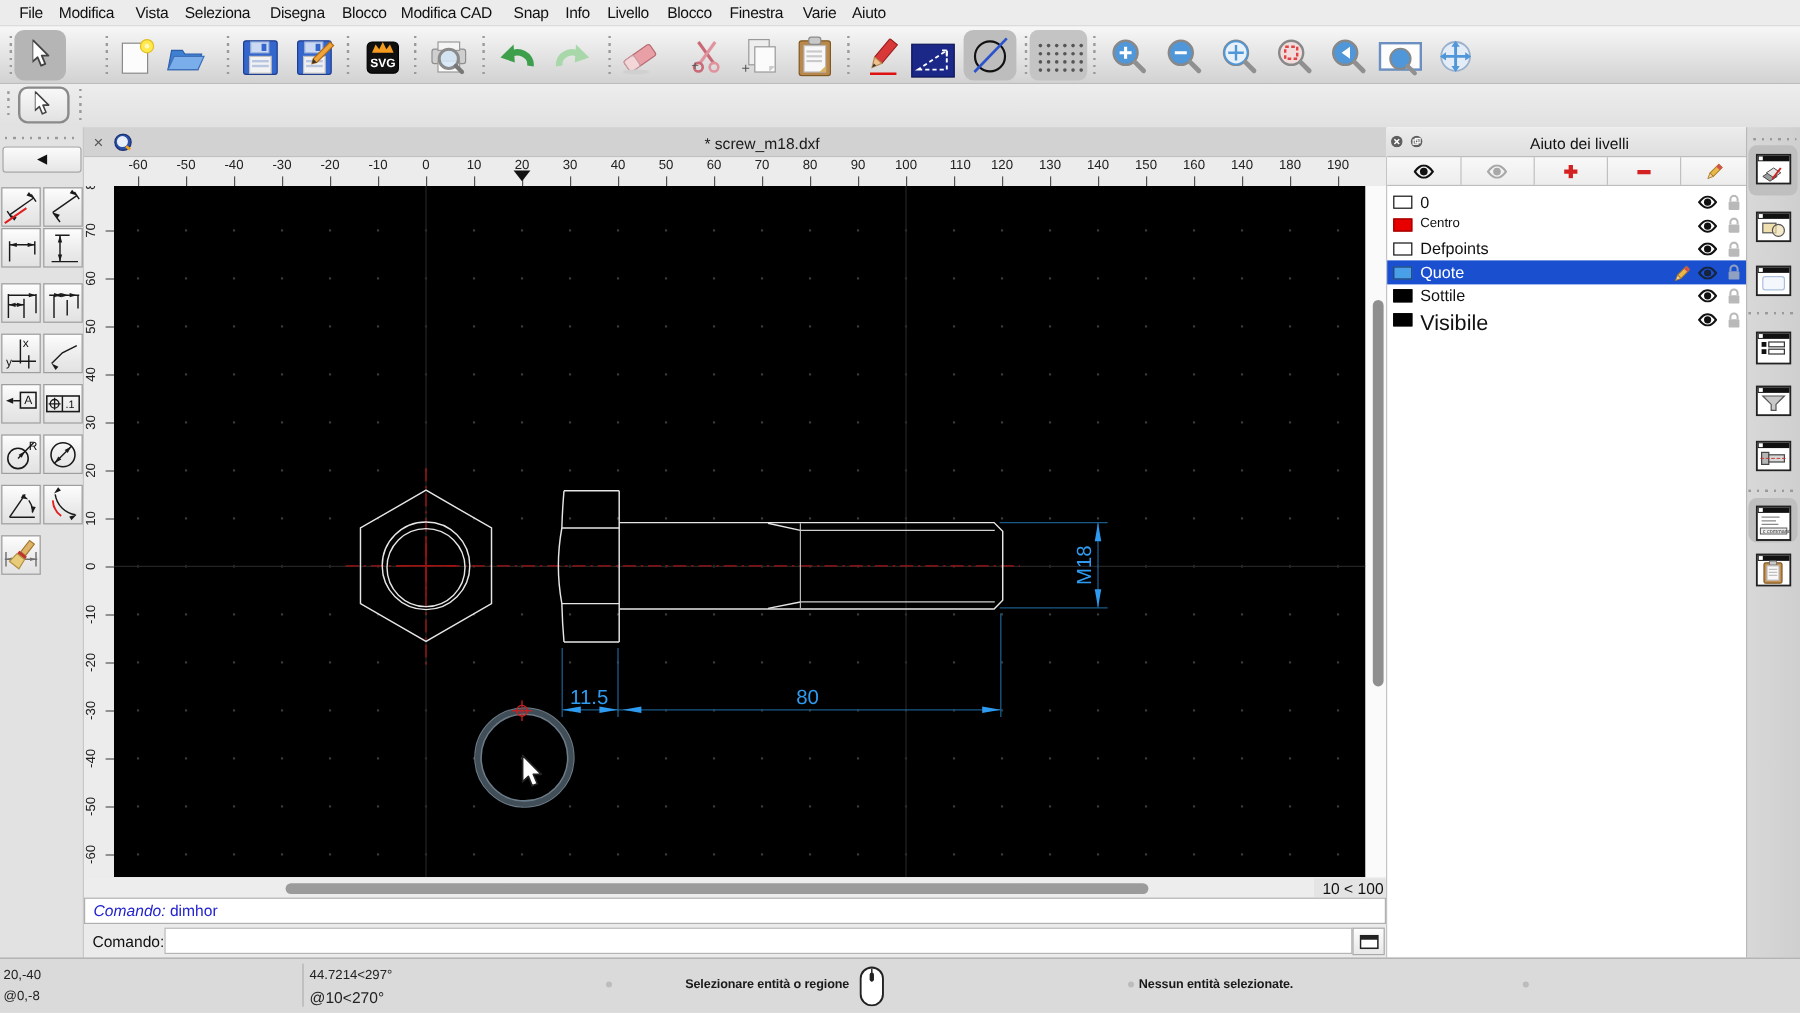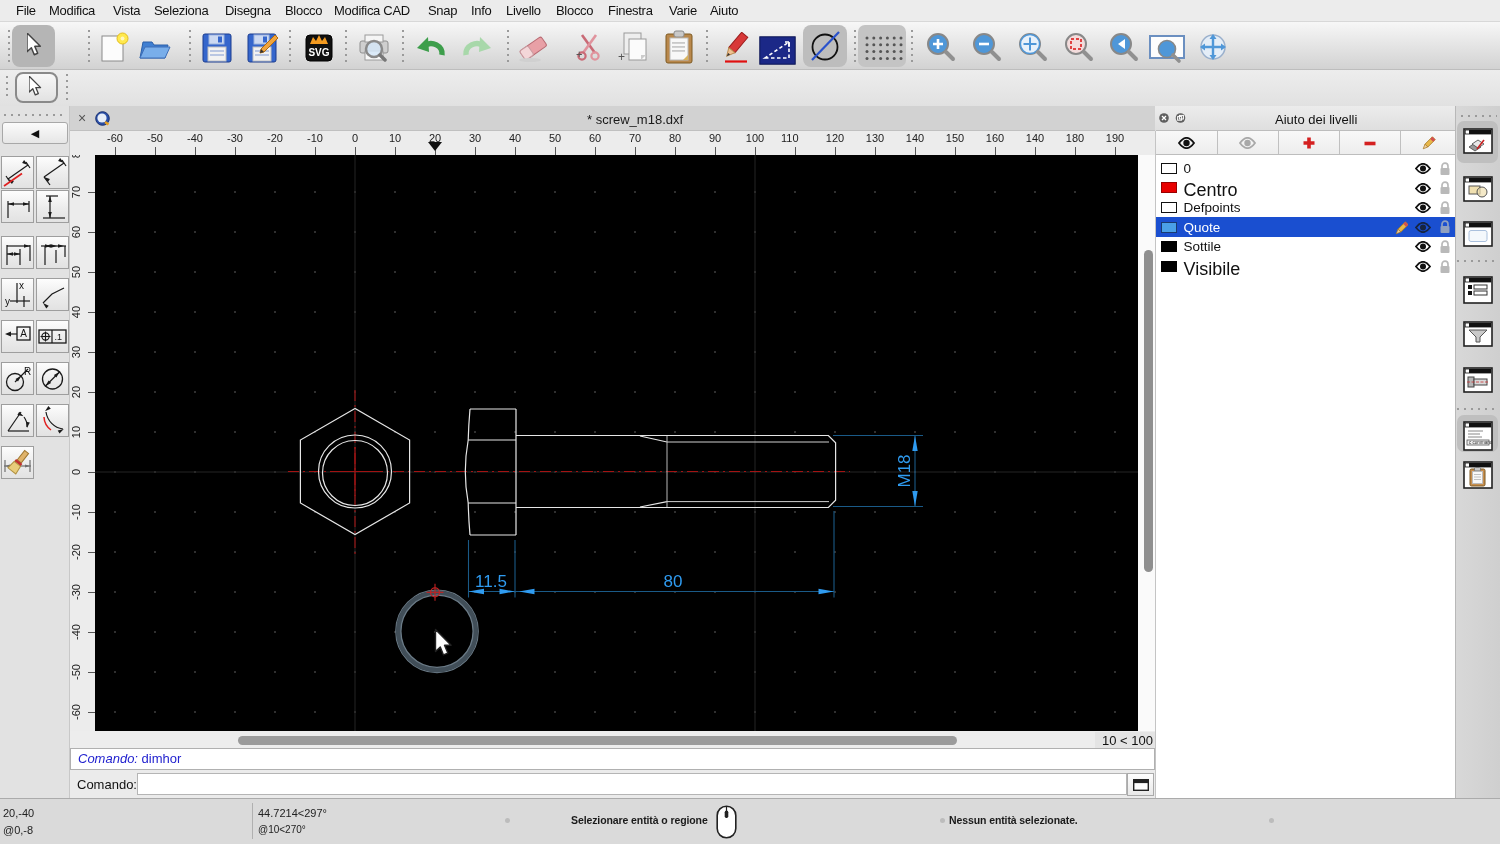--- a/index.html
+++ b/index.html
@@ -441,21 +441,21 @@
       <div class="rlab" style="left:511px;top:1px;width:28px;text-align:center">60</div>
       <div class="abs" style="left:525px;top:16px;width:1px;height:8px;background:#555"></div>
       <div class="rlab" style="left:551px;top:1px;width:28px;text-align:center">70</div>
       <div class="abs" style="left:565px;top:16px;width:1px;height:8px;background:#555"></div>
       <div class="rlab" style="left:591px;top:1px;width:28px;text-align:center">80</div>
       <div class="abs" style="left:605px;top:16px;width:1px;height:8px;background:#555"></div>
       <div class="rlab" style="left:631px;top:1px;width:28px;text-align:center">90</div>
       <div class="abs" style="left:645px;top:16px;width:1px;height:8px;background:#555"></div>
       <div class="rlab" style="left:671px;top:1px;width:28px;text-align:center">100</div>
       <div class="abs" style="left:685px;top:16px;width:1px;height:8px;background:#555"></div>
-      <div class="rlab" style="left:711px;top:1px;width:28px;text-align:left">110</div>
+      <div class="rlab" style="left:711px;top:1px;width:28px;text-align:right">110</div>
       <div class="abs" style="left:725px;top:16px;width:1px;height:8px;background:#555"></div>
       <div class="rlab" style="left:751px;top:1px;width:28px;text-align:center">120</div>
       <div class="abs" style="left:765px;top:16px;width:1px;height:8px;background:#555"></div>
       <div class="rlab" style="left:791px;top:1px;width:28px;text-align:center">130</div>
       <div class="abs" style="left:805px;top:16px;width:1px;height:8px;background:#555"></div>
       <div class="rlab" style="left:831px;top:1px;width:28px;text-align:center">140</div>
       <div class="abs" style="left:845px;top:16px;width:1px;height:8px;background:#555"></div>
       <div class="rlab" style="left:871px;top:1px;width:28px;text-align:center">150</div>
       <div class="abs" style="left:885px;top:16px;width:1px;height:8px;background:#555"></div>
       <div class="rlab" style="left:911px;top:1px;width:28px;text-align:center">160</div>
@@ -636,21 +636,21 @@
         <circle cx="8.0" cy="5.5" r="3" fill="#111"></circle>
       </svg>
     </div>
 <div class="abs" style="left:1439px;top:161.5px">
       <svg width="12" height="14" viewBox="0 0 12 14">
         <path d="M3,6 V4.2 a3,3 0 0 1 6,0 V6" fill="none" stroke="#b9b9b9" stroke-width="1.7"></path>
         <rect x="1.5" y="6" width="9" height="7" rx="1" fill="#b9b9b9"></rect>
       </svg>
     </div>
 <div class="abs" style="left:1161px;top:182.3px;width:16px;height:11px;background:#e80000;border:1.7px solid #900"></div>
-<div class="abs" style="left:1183.5px;top:180.3px;font-size:18px;color:#111">Centro</div>
+<div class="abs" style="left:1183.5px;top:180.3px;font-size:11px;color:#111">Centro</div>
 <div class="abs" style="left:1415px;top:182.6px">
       <svg width="16" height="11" viewBox="0 0 16 11">
         <path d="M1,5.5 Q8.0,-3.96 15,5.5 Q8.0,14.96 1,5.5 Z" fill="none" stroke="#111" stroke-width="1.8"></path>
         <circle cx="8.0" cy="5.5" r="3" fill="#111"></circle>
       </svg>
     </div>
 <div class="abs" style="left:1439px;top:181.1px">
       <svg width="12" height="14" viewBox="0 0 12 14">
         <path d="M3,6 V4.2 a3,3 0 0 1 6,0 V6" fill="none" stroke="#b9b9b9" stroke-width="1.7"></path>
         <rect x="1.5" y="6" width="9" height="7" rx="1" fill="#b9b9b9"></rect>
@@ -817,21 +817,21 @@
         </g>
       </svg>
     </div>
 <div class="hsep-dot" style="left:1457px;top:260px;width:40px"></div>
 <div class="hsep-dot" style="left:1457px;top:408px;width:40px"></div>
 <div class="abs" style="left:0;top:798px;width:1500px;height:46px;background:#dadada;border-top:1px solid #ababab"></div>
 <div class="abs" style="left:3px;top:807px;font-size:11px;color:#222">20,-40</div>
 <div class="abs" style="left:3px;top:824px;font-size:11px;color:#222">@0,-8</div>
 <div class="abs" style="left:252px;top:803px;width:1px;height:36px;background:#b0b0b0"></div>
 <div class="abs" style="left:258px;top:807px;font-size:11px;color:#222">44.7214&lt;297°</div>
-<div class="abs" style="left:258px;top:824px;font-size:10px;color:#222">@10&lt;270°</div>
+<div class="abs" style="left:258px;top:824px;font-size:13px;color:#222">@10&lt;270°</div>
 <div class="abs" style="left:505px;top:818px;width:5px;height:5px;border-radius:3px;background:#bcbcbc"></div>
 <div class="abs" style="left:571px;top:814px;font-size:10.5px;font-weight:bold;letter-spacing:-0.1px;color:#1a1a1a">Selezionare entità o regione</div>
 <div class="abs" style="left:716px;top:805px">
       <svg width="21" height="34" viewBox="0 0 21 34">
         <rect x="1.2" y="1.2" width="18.6" height="31.6" rx="9.3" fill="#fff" stroke="#222" stroke-width="1.6"></rect>
         <line x1="10.5" y1="2" x2="10.5" y2="13" stroke="#222" stroke-width="1.2"></line>
         <rect x="8.7" y="5.5" width="3.6" height="7.5" rx="1.8" fill="#222"></rect>
       </svg>
     </div>
 <div class="abs" style="left:940px;top:818px;width:5px;height:5px;border-radius:3px;background:#bcbcbc"></div>

